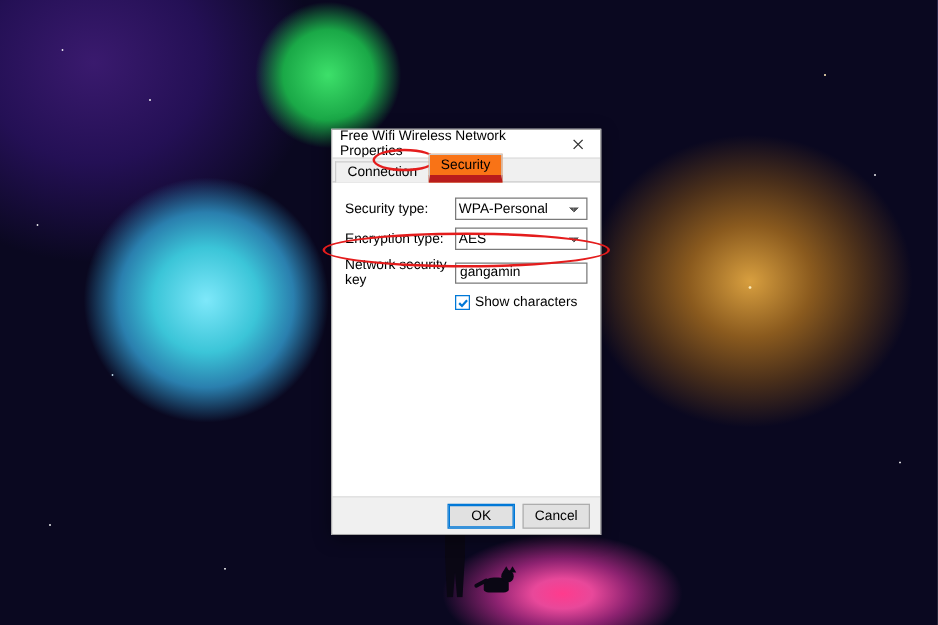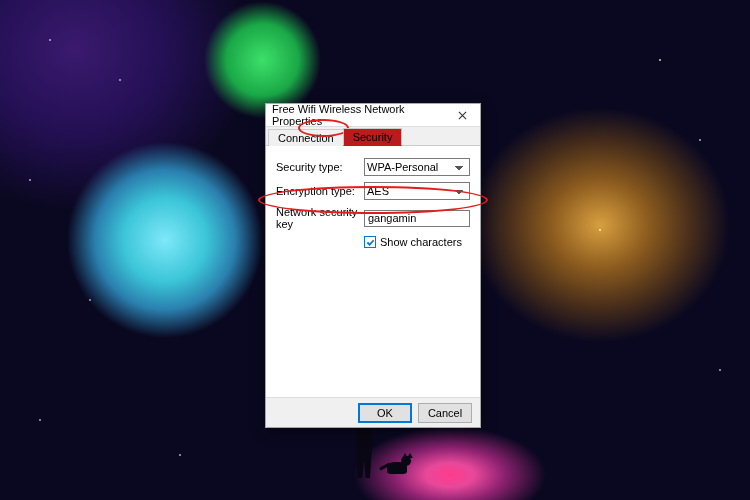--- a/index.html
+++ b/index.html
@@ -53,21 +53,21 @@
       background:#fff; border:1px solid #a8a8a8;
       box-shadow:0 3px 14px rgba(0,0,0,0.45);
       display:flex; flex-direction:column; color:#000;
     }
     .titlebar { height:22px; display:flex; align-items:center; padding:0 4px 0 6px; background:#fff; }
     .dlg-title { flex:1; font-size:11px; }
     .close-btn { width:28px; height:18px; display:flex; align-items:center; justify-content:center; border:none; background:transparent; cursor:pointer;}
     .close-btn svg{width:9px;height:9px;stroke:#333;stroke-width:1.2;}
     .tabstrip { height:20px; background:#f0f0f0; border-top:1px solid #ddd; border-bottom:1px solid #ccc; display:flex; align-items:flex-end; padding-left:2px; position:relative;}
     .tab { padding:2px 9px 2px 9px; font-size:11px; border:1px solid #ccc; border-bottom:none; background:#f0f0f0; margin-right:-1px; position:relative; top:1px; cursor:pointer;}
-    .tab.active { background:#b91c1c; border-bottom:1px solid #b91c1c; z-index:2;}
+    .tab.active { background:#f97316; border-bottom:6px solid #b91c1c; z-index:2;}
     .form-area { flex:1; padding:12px 10px 6px 10px; background:#fff;}
     .row { display:flex; align-items:center; margin-bottom:6px; }
     .lbl { width:88px; font-size:11px; }
     .val { flex:1; }
     select.ctl { width:100%; height:18px; font-size:11px; border:1px solid #7a7a7a; background:#fff; padding-left:2px; appearance:none;
       background-image: linear-gradient(45deg, transparent 50%, #555 50%), linear-gradient(-45deg, transparent 50%, #555 50%);
       background-position: calc(100% - 10px) 7px, calc(100% - 6px) 7px; background-size:4px 4px; background-repeat:no-repeat;}
     input.ctl { width:100%; height:17px; font-size:11px; border:1px solid #7a7a7a; padding:0 3px; }
     .chk-row { display:flex; align-items:center; margin-top:4px; margin-left:88px;}
     .chk { width:12px;height:12px;border:1px solid #0078d7;margin-right:4px;display:flex;align-items:center;justify-content:center;background:#fff;}

